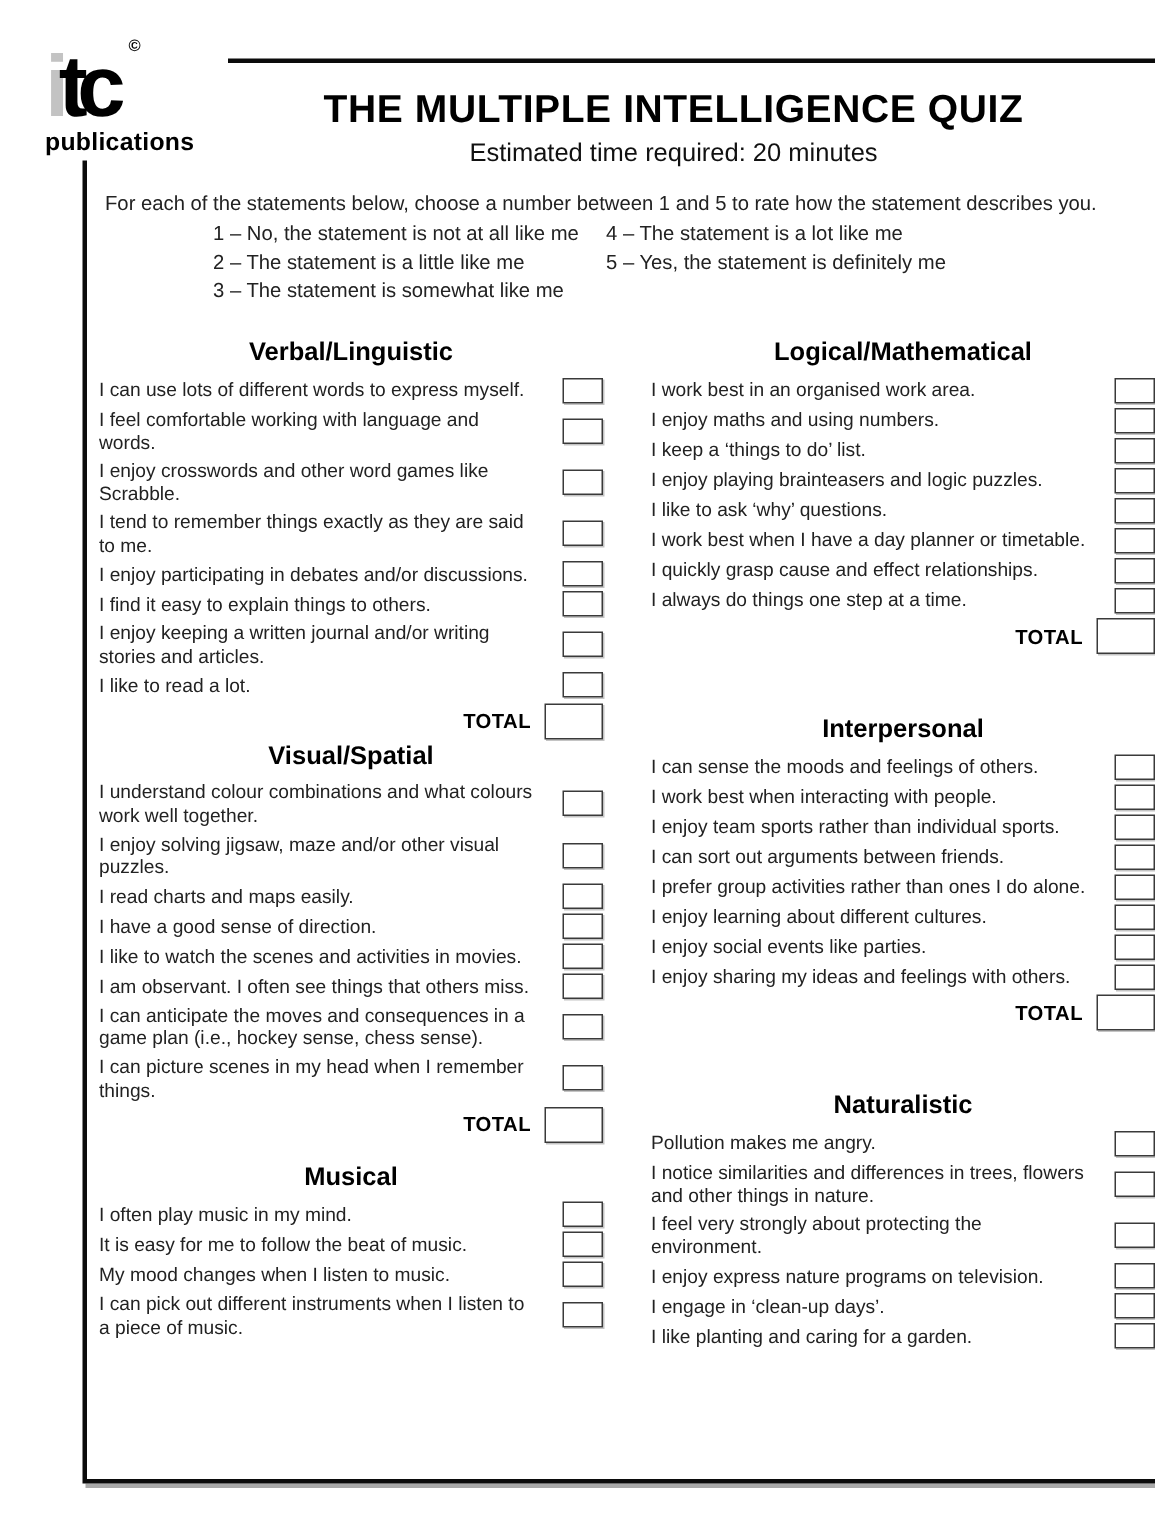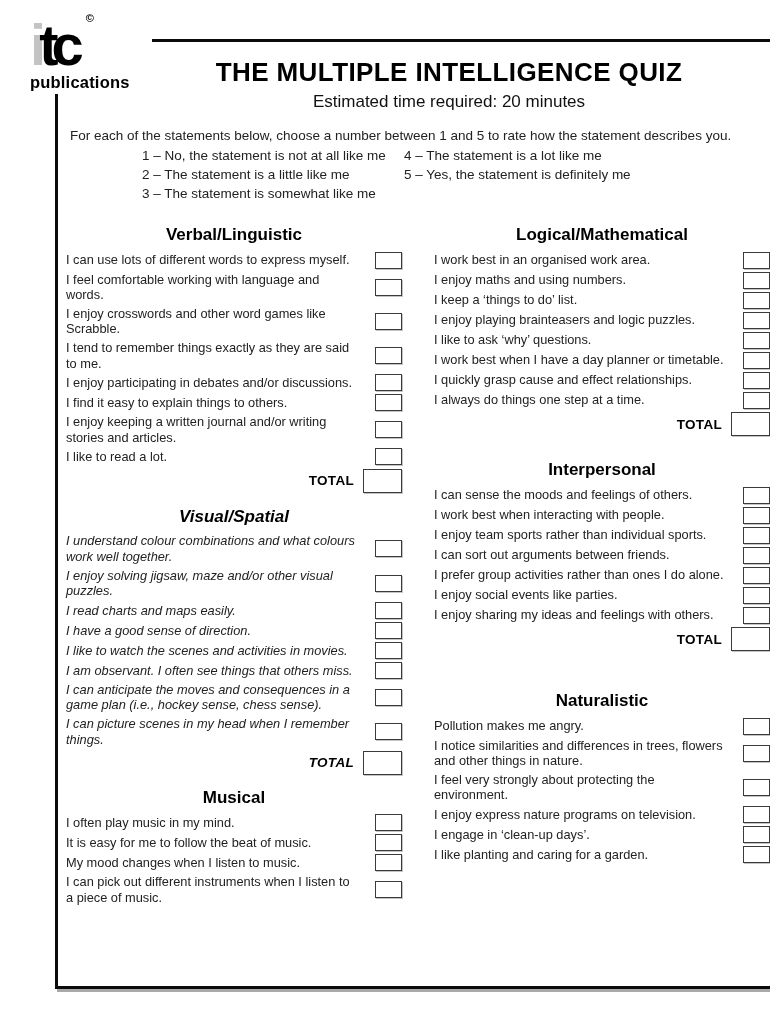--- a/index.html
+++ b/index.html
@@ -9,21 +9,21 @@
     font-family:"Liberation Sans", sans-serif; color:#1a1a1a;
   }
   .main-box {
     position:absolute; left:55px; top:39px; width:728px; height:950px;
     border:3px solid #0b0b0b; background:#fff;
     box-shadow:2px 3px 0 #a9a9a9;
     overflow:hidden;
   }
   
   .logo {
-    position:absolute; left:24px; top:18px; width:128px; z-index:5;
+    position:absolute; left:24px; top:31px; width:128px; z-index:5;
     background:#fff; padding:4px 6px 2px 6px; text-align:left;
   }
   .logo-mark { font-weight:bold; font-size:58px; line-height:0.78; letter-spacing:-7px; color:#000; }
   .logo-i { color:#c3c3c3; }
   .logo-copy { font-size:11px; letter-spacing:0; vertical-align:top; position:relative; top:-8px; left:9px; }
   .logo-sub { font-weight:bold; font-size:16.5px; letter-spacing:0.2px; margin-top:6px; color:#000; }
   
   .hdr { padding-top:15px; }
   .title { text-align:center; font-size:26px; font-weight:bold; letter-spacing:0.4px; color:#000; padding-left:60px; }
   .subtitle { text-align:center; font-size:17px; margin-top:4px; color:#111; padding-left:60px; }
@@ -31,23 +31,23 @@
   .instructions { margin:16px 10px 0 12px; font-size:13.5px; color:#222; }
   .scale-grid {
     display:grid; grid-template-columns:262px auto; row-gap:4px;
     margin:5px 0 0 72px; font-size:13.5px; color:#222;
   }
   
   .cols { display:flex; gap:32px; margin-top:24px; padding:0 10px 0 8px; }
   .col { flex:1; min-width:0; }
   .section { }
   .sec-verbal, .sec-logical { margin-top:0; }
-  .sec-visual { margin-top:14px;font-style:italic; }
+  .sec-visual { margin-top:1px; }
   .sec-musical { margin-top:13px; }
-  .sec-interpersonal { margin-top:24px; }
+  .sec-interpersonal { margin-top:40px; }
   .sec-naturalistic { margin-top:40px; }
   .sec-title { text-align:center; font-size:17px; font-weight:bold; color:#000; margin-bottom:5px; }
   .row { display:flex; align-items:center; gap:16px; padding:1.5px 0; }
   .st { flex:1; font-size:12.8px; line-height:1.22; color:#222; }
   .box {
     width:27px; height:17px; flex:0 0 27px;
     border:1.5px solid #3a3a3a; background:#fff; box-shadow:1px 1px 0 #c4c4c4;
   }
   .total-row { display:flex; justify-content:flex-end; align-items:center; gap:9px; margin-top:2px; }
   .total-label { font-size:13.5px; font-weight:bold; letter-spacing:0.3px; color:#000; }
@@ -244,20 +244,24 @@
           </div>
         <div class="row">
             <span class="st">I can sort out arguments between friends.</span>
             <span class="box"></span>
           </div>
         <div class="row">
             <span class="st">I prefer group activities rather than ones I do alone.</span>
             <span class="box"></span>
           </div>
         <div class="row">
+            <span class="st">I enjoy learning about different cultures.</span>
+            <span class="box"></span>
+          </div>
+        <div class="row">
             <span class="st">I enjoy social events like parties.</span>
             <span class="box"></span>
           </div>
         <div class="row">
             <span class="st">I enjoy sharing my ideas and feelings with others.</span>
             <span class="box"></span>
           </div>
         <div class="total-row">
             <span class="total-label">TOTAL</span>
             <span class="box total-box"></span>

